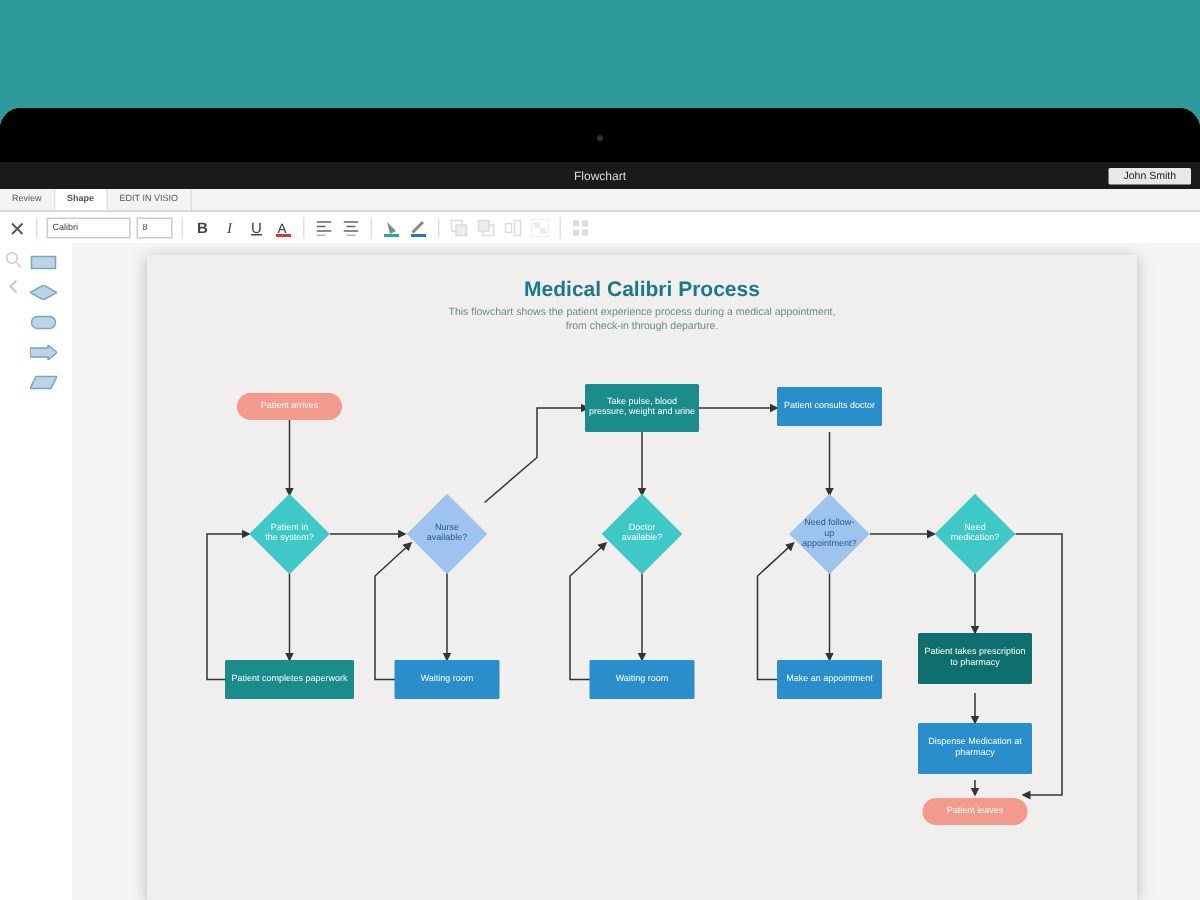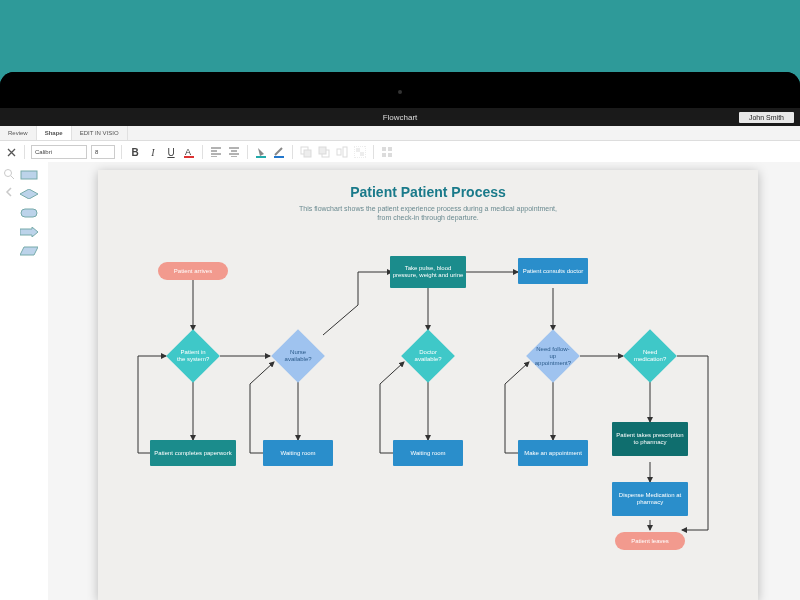--- a/index.html
+++ b/index.html
@@ -163,21 +163,21 @@
         <svg class="shp">
             <polygon points="0,2 12,2 12,0 18,5 12,10 12,8 0,8" fill="#bcd3ea" stroke="#7aa"></polygon>
           </svg>
         <svg class="shp">
             <polygon points="4,1 18,1 14,9 0,9" fill="#bcd3ea" stroke="#7aa"></polygon>
           </svg>
       </div>
 
       <div class="canvas-area">
         <div class="page">
-          <div class="page-title">Patient Patient Process</div>
+          <div class="page-title">Medical Calibri Process</div>
           <div class="page-sub">This flowchart shows the patient experience process during a medical appointment, from check-in through departure.</div>
 
           <svg class="arrows">
             <defs>
                 <marker id="ah" markerWidth="6" markerHeight="6" refX="5" refY="3" orient="auto">
                   <path d="M0 0 L6 3 L0 6 Z" fill="#333"></path>
                 </marker>
               </defs>
             <g stroke="#333" stroke-width="1" fill="none" marker-end="url(#ah)">
               <path d="M95 108 V160"></path>

